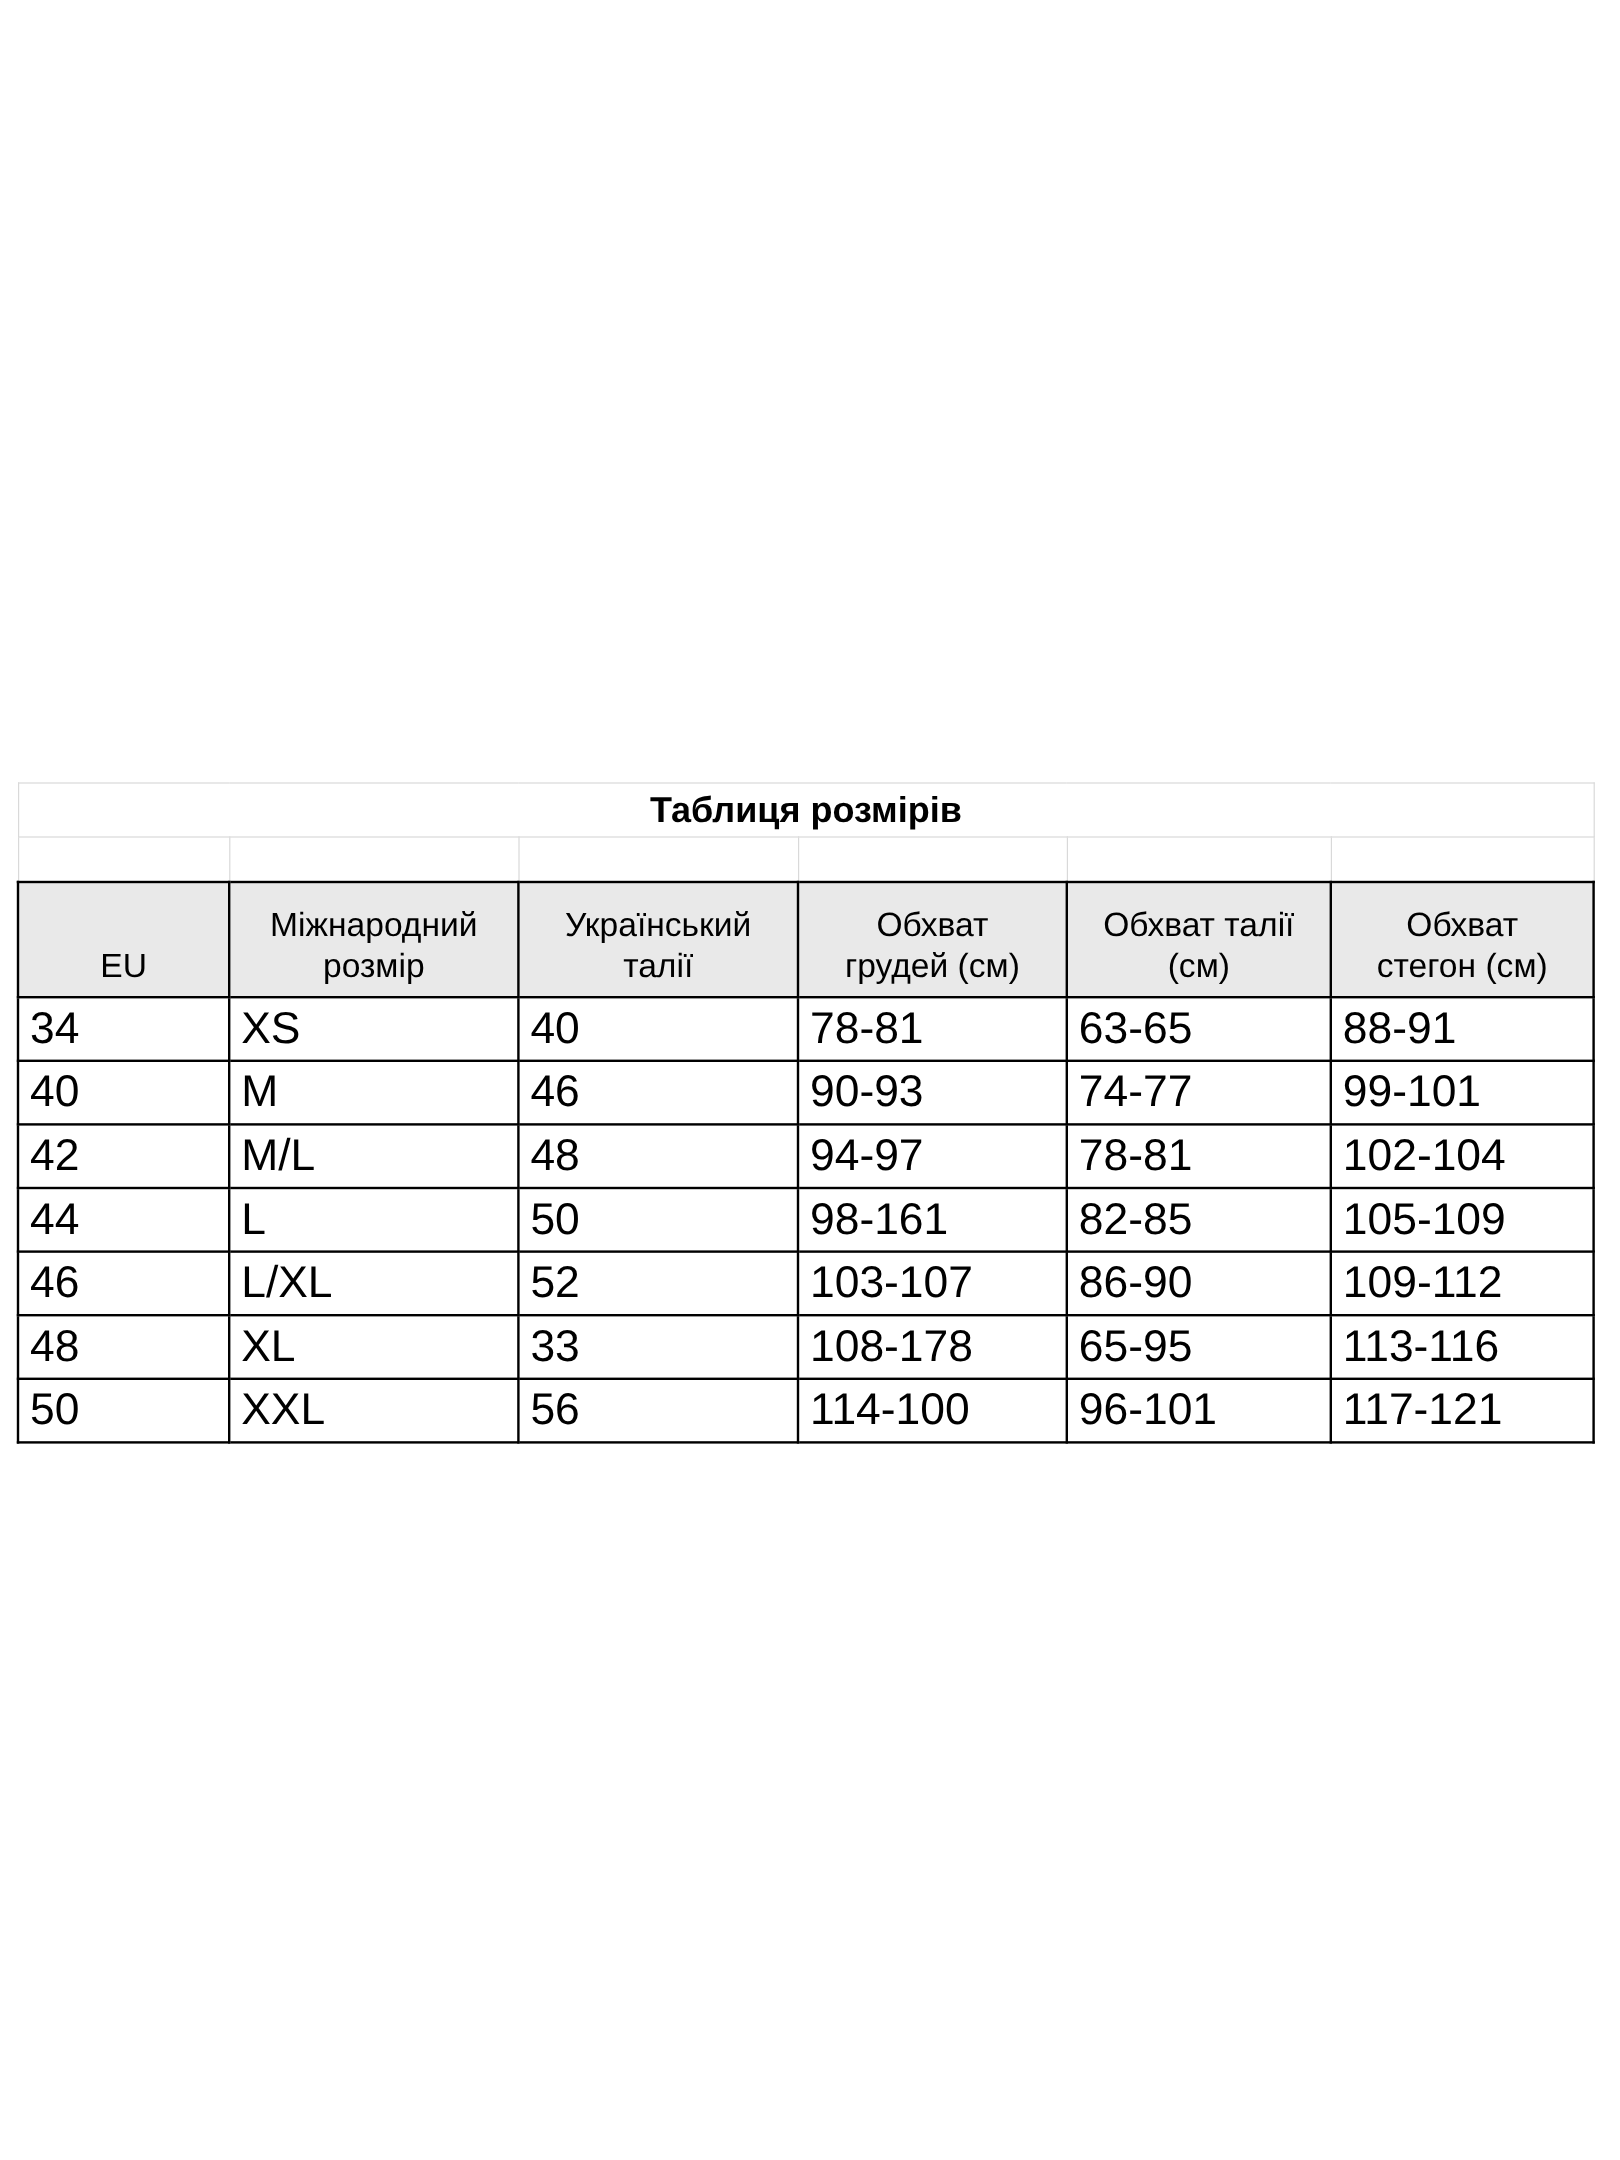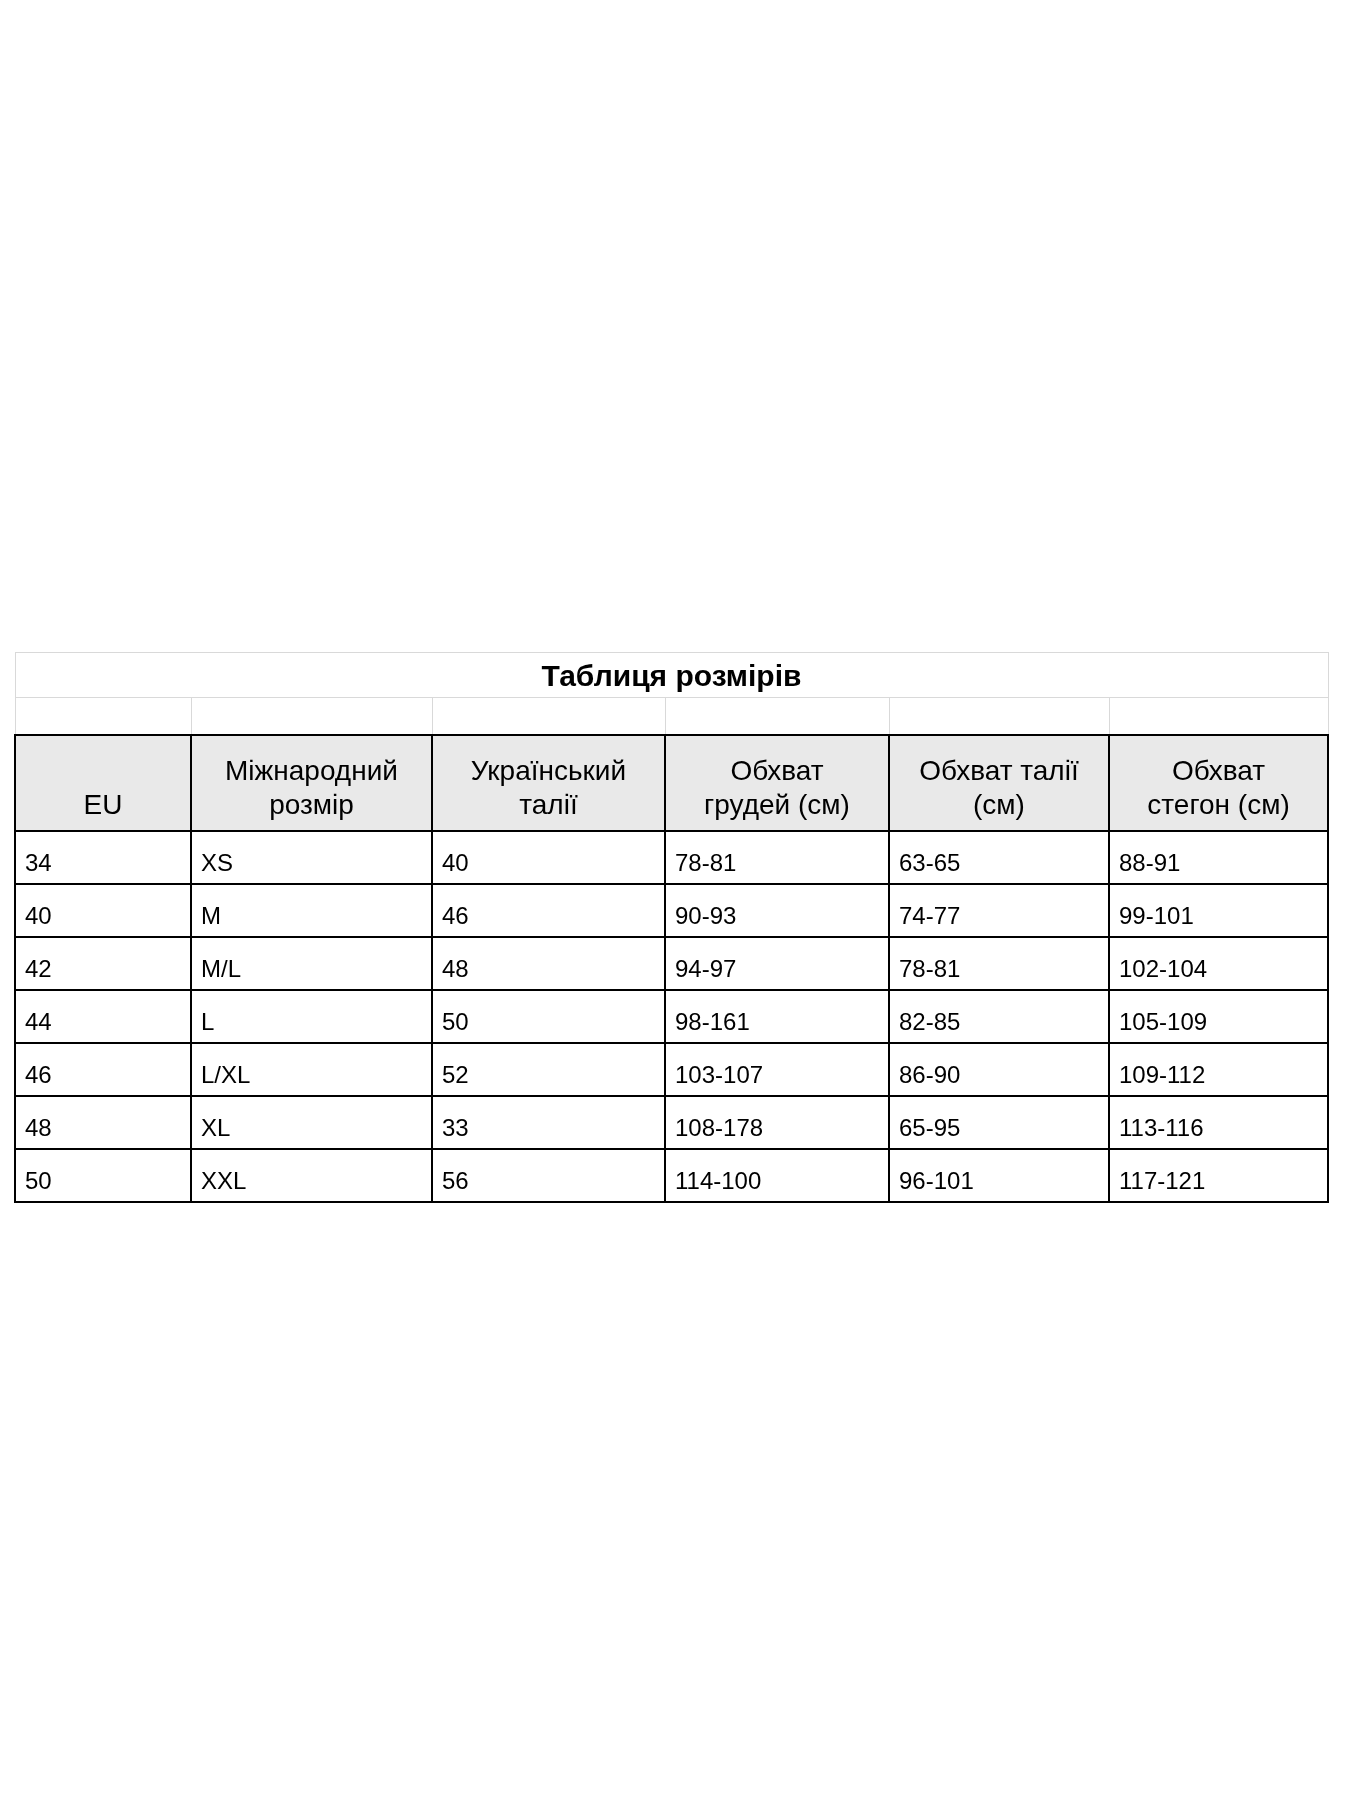--- a/index.html
+++ b/index.html
@@ -60,21 +60,21 @@
     font-size: 28px;
     line-height: 34px;
     vertical-align: bottom;
     padding: 0 6px 8px 6px;
     white-space: pre-line;
   }
   
   td.data-cell {
     height: 43px;
     border: 2px solid var(--border-dark, #000000);
-    font-size: 24px;
+    font-size: 37px;
     line-height: 1;
     text-align: left;
     vertical-align: bottom;
     padding: 0 4px 8px 9px;
     background: var(--page-bg, #ffffff);
     white-space: nowrap;
     overflow: hidden;
   }
 </style>
 </head>

